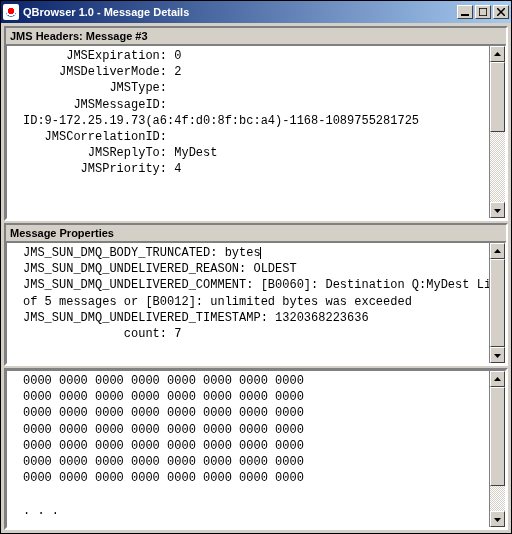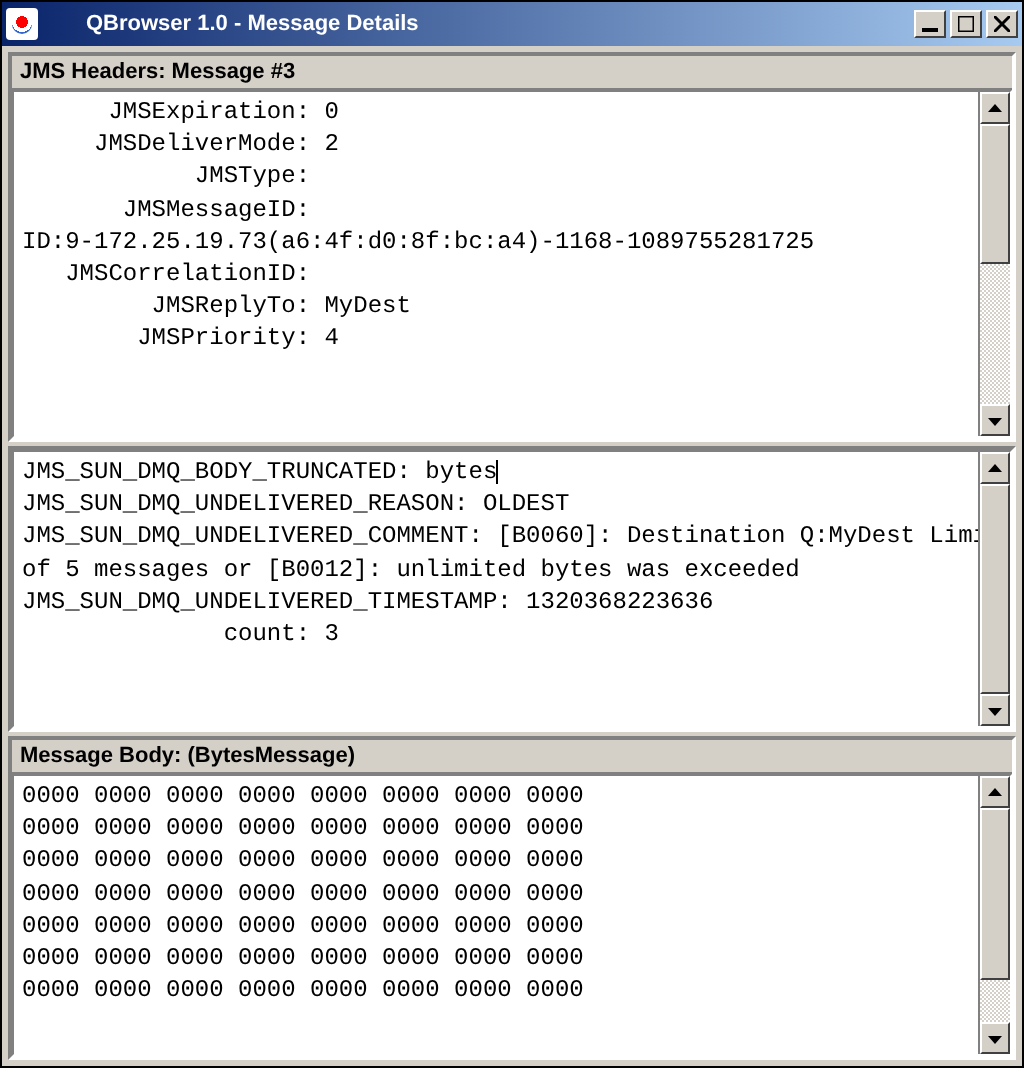--- a/index.html
+++ b/index.html
@@ -41,21 +41,20 @@
     width: 10px; height: 10px;
     background: radial-gradient(circle at 50% 40%, #f00 0 3px, #fff 3px 5px, #36c 5px);
     border-radius: 50%;
   }
   .titlebar .title {
     flex: 1;
     font-weight: bold;
     font-size: 11px;
     white-space: nowrap;
     overflow: hidden;
-    margin-left: 20px;
   }
   .winbtns { display: flex; gap: 2px; }
   .winbtn {
     width: 16px; height: 14px;
     background: #d4d0c8;
     border: 1px solid;
     border-color: #fff #404040 #404040 #fff;
     display: flex;
     align-items: center;
     justify-content: center;
@@ -96,21 +95,21 @@
     display: flex;
     background: #fff;
     border: 1px solid;
     border-color: #808080 #fff #fff #808080;
     overflow: hidden;
   }
   .panel-text {
     flex: 1;
     font-family: "Courier New", monospace;
     font-size: 12px;
-    padding: 2px 4px;
+    padding: 2px 16px;
     white-space: pre;
     overflow: hidden;
     color: #000;
     line-height: 1.35;
   }
   .vscroll {
     width: 16px;
     background: #d4d0c8;
     display: flex;
     flex-direction: column;
@@ -203,47 +202,47 @@
           <div class="sbtn">
               <svg viewBox="0 0 7 7">
                 <path d="M0 2 L7 2 L3.5 6 Z"></path>
               </svg>
             </div>
         </div>
       </div>
     </div>
 
     <div class="panel h2">
+      <div class="panel-header">Message Properties</div>
       <div class="panel-body-wrap">
         <div class="panel-text"><span>JMS_SUN_DMQ_BODY_TRUNCATED: bytes</span><span class="caret"></span>
 <span>JMS_SUN_DMQ_UNDELIVERED_REASON: OLDEST</span>
 <span>JMS_SUN_DMQ_UNDELIVERED_COMMENT: [B0060]: Destination Q:MyDest Limit</span>
 <span>of 5 messages or [B0012]: unlimited bytes was exceeded</span>
 <span>JMS_SUN_DMQ_UNDELIVERED_TIMESTAMP: 1320368223636</span>
-<span>              count: 3</span></div>
+<span>              count: 7</span></div>
         <div class="vscroll">
           <div class="sbtn">
               <svg viewBox="0 0 7 7">
                 <path d="M3.5 1 L7 5 L0 5 Z"></path>
               </svg>
             </div>
           <div class="strack">
             <div class="sthumb thumb-full"></div>
           </div>
           <div class="sbtn">
               <svg viewBox="0 0 7 7">
                 <path d="M0 2 L7 2 L3.5 6 Z"></path>
               </svg>
             </div>
         </div>
       </div>
     </div>
 
     <div class="panel h3">
-      <div class="panel-header">Message Body: (BytesMessage)</div>
       <div class="panel-body-wrap">
         <div class="panel-text"><span>0000 0000 0000 0000 0000 0000 0000 0000</span>
 <span>0000 0000 0000 0000 0000 0000 0000 0000</span>
 <span>0000 0000 0000 0000 0000 0000 0000 0000</span>
 <span>0000 0000 0000 0000 0000 0000 0000 0000</span>
 <span>0000 0000 0000 0000 0000 0000 0000 0000</span>
 <span>0000 0000 0000 0000 0000 0000 0000 0000</span>
 <span>0000 0000 0000 0000 0000 0000 0000 0000</span>
 <span></span>
 <span>. . .</span></div>

